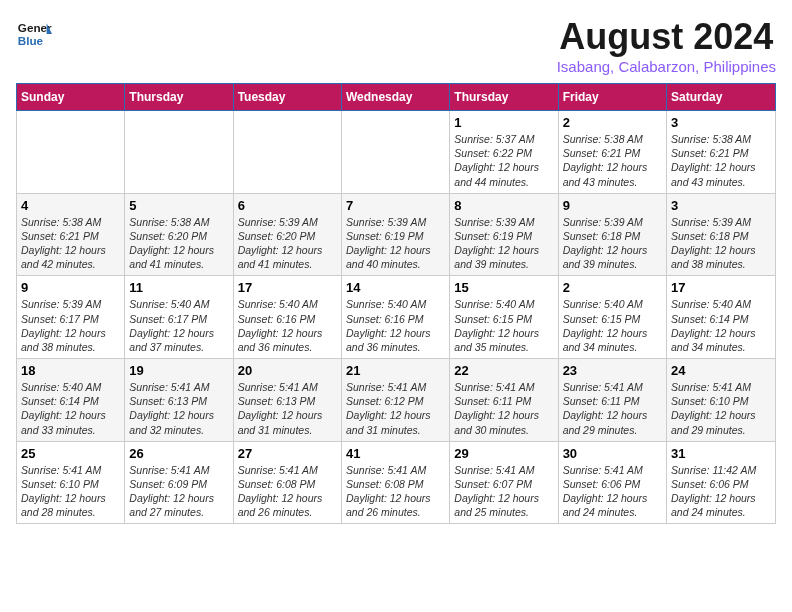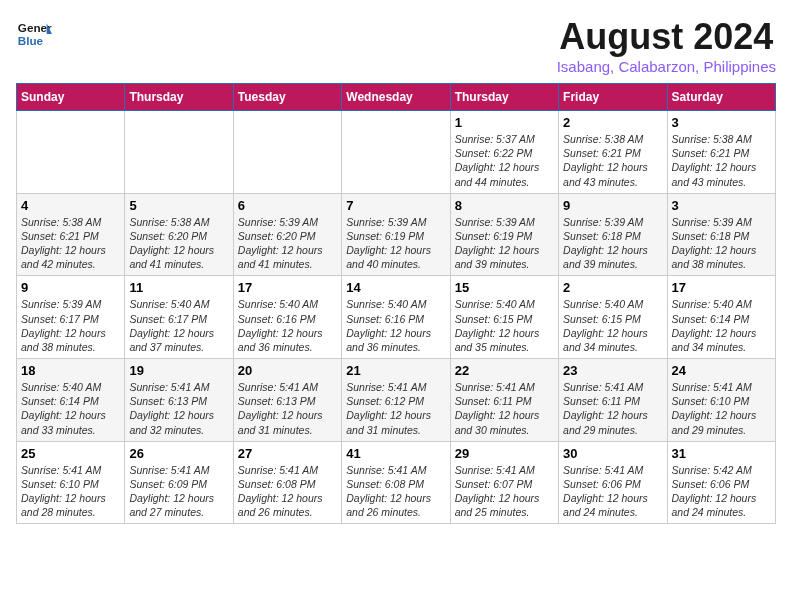--- a/index.html
+++ b/index.html
@@ -330,20 +330,20 @@
         </td>
         <td>
           <span class="day-number">30</span>
           <div class="day-info" style="white-space: pre-line;">Sunrise: 5:41 AM
 Sunset: 6:06 PM
 Daylight: 12 hours
 and 24 minutes.</div>
         </td>
         <td>
           <span class="day-number">31</span>
-          <div class="day-info" style="white-space: pre-line;">Sunrise: 5:42 AM
+          <div class="day-info" style="white-space: pre-line;">Sunrise: 11:42 AM
 Sunset: 6:06 PM
 Daylight: 12 hours
 and 24 minutes.</div>
         </td>
       </tr>
     </tbody>
 </table>
 
 </body></html>

